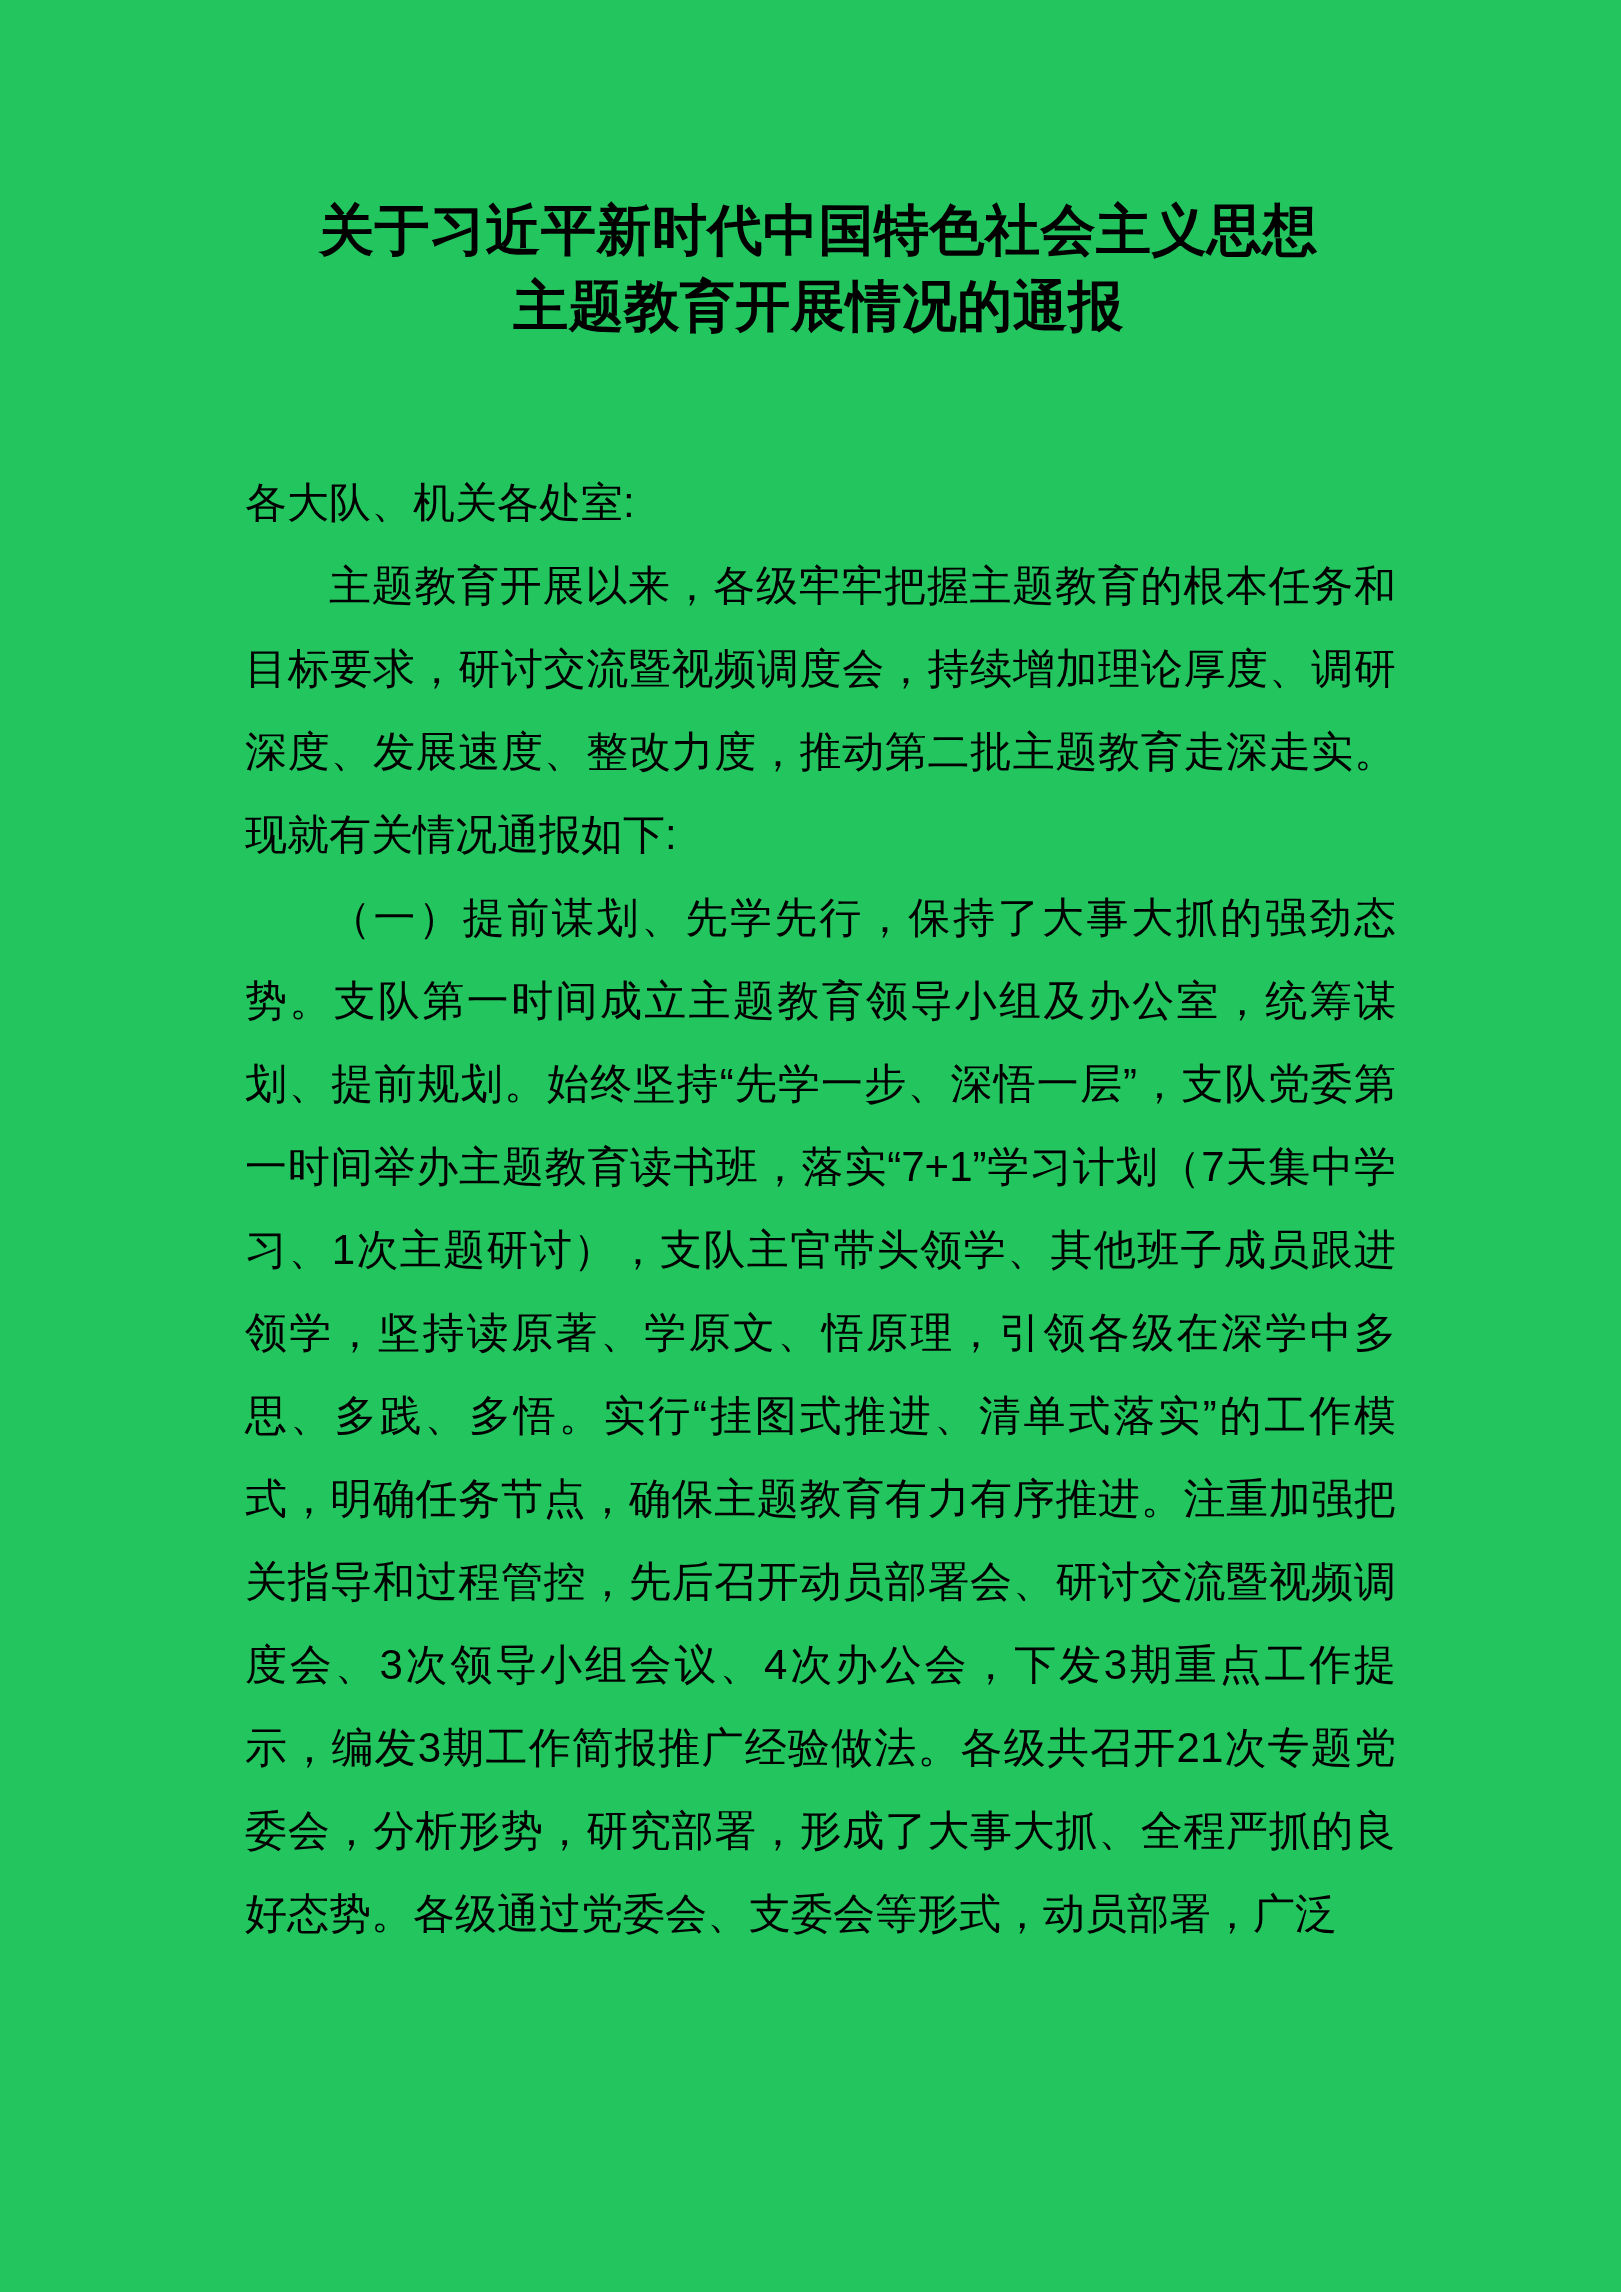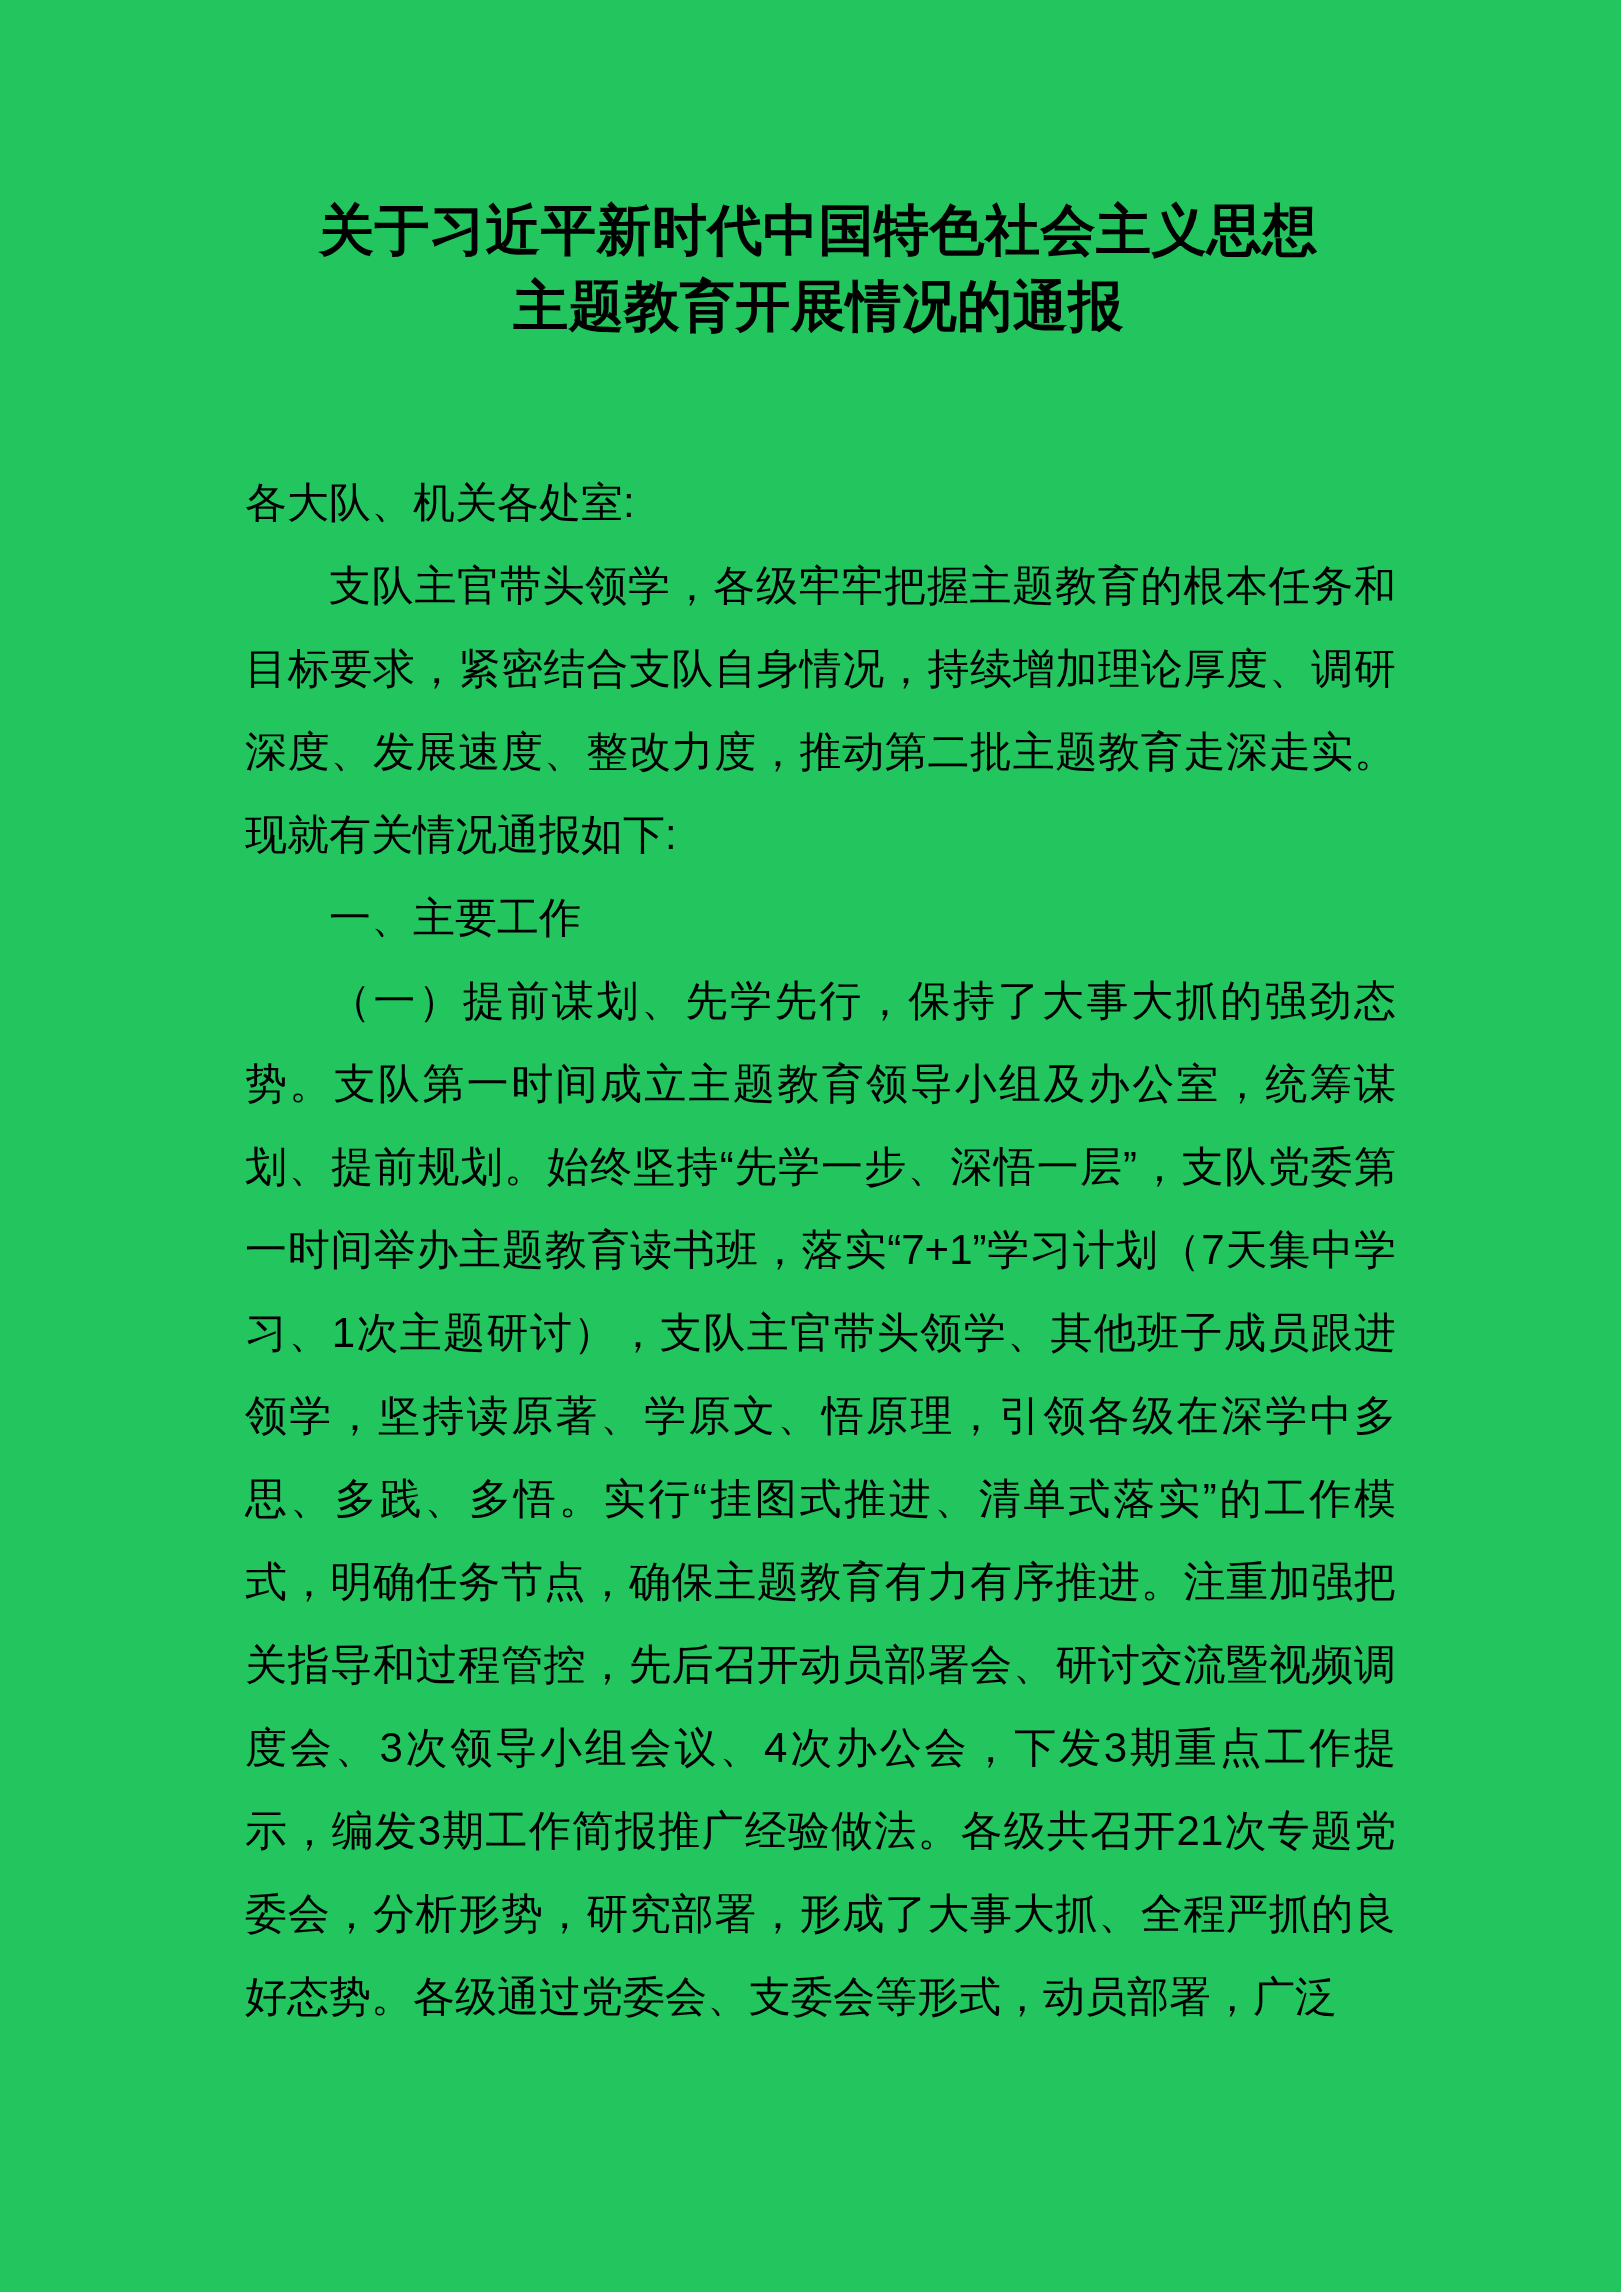--- a/index.html
+++ b/index.html
@@ -62,19 +62,18 @@
 
 <div class="page">
 
   <div class="doc-title">
     <span class="title-line">关于习近平新时代中国特色社会主义思想</span>
     <span class="title-line">主题教育开展情况的通报</span>
   </div>
 
   <div class="body-block">
     <p class="para flush">各大队、机关各处室:</p>
-    <p class="para indent">支队主官带头领学，各级牢牢把握主题教育的根本任务和目标要求，紧密结合支队自身情况，持续增加理论厚度、调研深度、发展速度、整改力度，推动第二批主题教育走深走实。现就有关情况通报如下:</p>
-    <p class="para indent">一、主要工作</p>
+    <p class="para indent">主题教育开展以来，各级牢牢把握主题教育的根本任务和目标要求，研讨交流暨视频调度会，持续增加理论厚度、调研深度、发展速度、整改力度，推动第二批主题教育走深走实。现就有关情况通报如下:</p>
     <p class="para indent">（一）提前谋划、先学先行，保持了大事大抓的强劲态势。支队第一时间成立主题教育领导小组及办公室，统筹谋划、提前规划。始终坚持“先学一步、深悟一层”，支队党委第一时间举办主题教育读书班，落实“7+1”学习计划（7天集中学习、1次主题研讨），支队主官带头领学、其他班子成员跟进领学，坚持读原著、学原文、悟原理，引领各级在深学中多思、多践、多悟。实行“挂图式推进、清单式落实”的工作模式，明确任务节点，确保主题教育有力有序推进。注重加强把关指导和过程管控，先后召开动员部署会、研讨交流暨视频调度会、3次领导小组会议、4次办公会，下发3期重点工作提示，编发3期工作简报推广经验做法。各级共召开21次专题党委会，分析形势，研究部署，形成了大事大抓、全程严抓的良好态势。各级通过党委会、支委会等形式，动员部署，广泛</p>
   </div>
 
 </div>
 
 
 </body></html>

